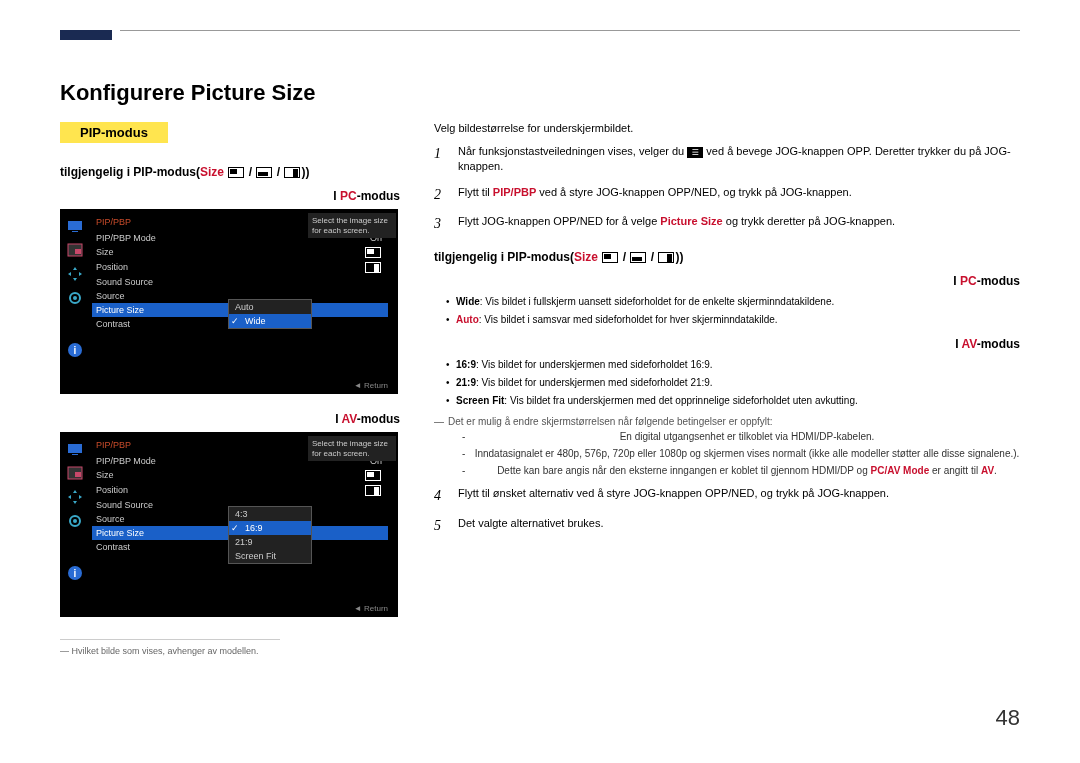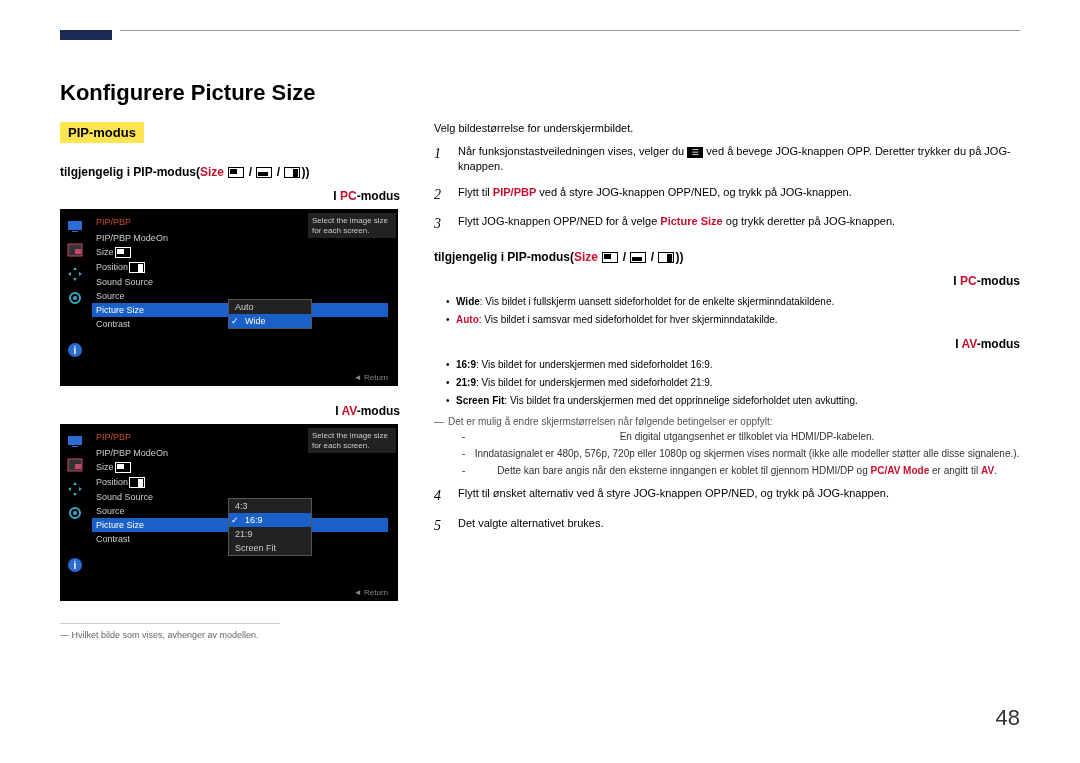--- a/index.html
+++ b/index.html
@@ -2,40 +2,40 @@
 <html><head>
 <meta charset="utf-8">
 <style>
 * { box-sizing: border-box; margin: 0; padding: 0; }
 body { font-family: Arial, sans-serif; font-size: 11px; background: #fff; width: 1080px; height: 763px; position: relative; padding: 60px 60px 30px 60px; color: #000; }
 .top-bar { position: absolute; top: 30px; left: 0; right: 0; }
 .top-bar-inner { position: relative; height: 28px; }
 .top-line { height: 1px; background: #999; position: absolute; top: 0; left: 120px; right: 60px; }
 .top-block { position: absolute; left: 60px; top: 0; width: 52px; height: 10px; background: #1a2a52; }
 .page-title { font-size: 22px; font-weight: 600; margin-bottom: 16px; margin-top: 20px; }
-.section-badge { background: #ffe54f; display: inline-block; padding: 3px 8px; font-weight: bold; font-size: 13px; margin-bottom: 12px; }
+.section-badge { background: #ffe54f; display: inline-block; padding: 3px 20px; font-weight: bold; font-size: 13px; margin-bottom: 12px; }
 .subhead { font-weight: bold; font-size: 12px; margin-bottom: 8px; margin-top: 10px; }
 .subhead .red { color: #c8102e; }
 .mode-label { font-weight: bold; font-size: 12px; margin: 10px 0 6px 0; text-align: right; }
 .mode-label .red { color: #c8102e; }
 .monitor-panel { background: #000; color: #aaa; width: 338px; padding: 4px 6px 4px 2px; font-size: 10px; position: relative; }
 .panel-content { display: flex; min-height: 150px; }
 .icon-strip { width: 26px; display: flex; flex-direction: column; gap: 6px; padding: 4px 2px; align-items: center; }
 .icon-cell { width: 18px; height: 18px; display: flex; align-items: center; justify-content: center; }
 .panel-main { flex: 1; padding: 2px 4px; position: relative; }
 .panel-title { color: #c84b2a; font-weight: normal; font-size: 9px; margin: 2px 0 4px 4px; }
-.panel-row { display: flex; justify-content: flex-start; padding: 2px 6px 2px 4px; font-size: 9px; color: #ccc; }
+.panel-row { display: flex; justify-content: space-between; padding: 2px 6px 2px 4px; font-size: 9px; color: #ccc; }
 .panel-row.selected { background: #1a60c8; color: #fff; }
 .popup-box { position: absolute; left: 140px; width: 84px; background: #222; border: 1px solid #555; font-size: 9px; }
 .popup-row { padding: 2px 6px; color: #ccc; position: relative; }
 .popup-row.sel { background: #1a60c8; color: #fff; }
 .popup-row .check { color: #5cd65c; position: absolute; left: 2px; }
 .popup-row.sel .check { color: #fff; }
 .tooltip-box { position: absolute; right: 2px; top: 4px; width: 88px; background: #222; color: #ccc; font-size: 8px; padding: 3px 4px; line-height: 1.2; }
-.return-bar { text-align: right; font-size: 8px; color: #888; margin-top: 10px; padding-right: 4px; }
+.return-bar { text-align: right; font-size: 8px; color: #888; margin-top: 18px; padding-right: 4px; }
 .columns { display: flex; gap: 34px; }
 .col-left { width: 340px; }
 .col-right { flex: 1; }
 .step-line { display: flex; gap: 10px; margin-bottom: 10px; font-size: 11px; line-height: 1.4; }
 .step-num { font-size: 14px; font-family: Georgia, serif; font-style: italic; width: 14px; flex-shrink: 0; }
 .step-text .red { color: #c8102e; font-weight: bold; }
 .bullet-list { list-style: none; padding-left: 12px; }
 .bullet-list li { font-size: 10px; line-height: 1.5; margin-bottom: 3px; position: relative; padding-left: 10px; }
 .bullet-list li::before { content: "•"; position: absolute; left: 0; }
 .bullet-list li b { font-weight: bold; }

